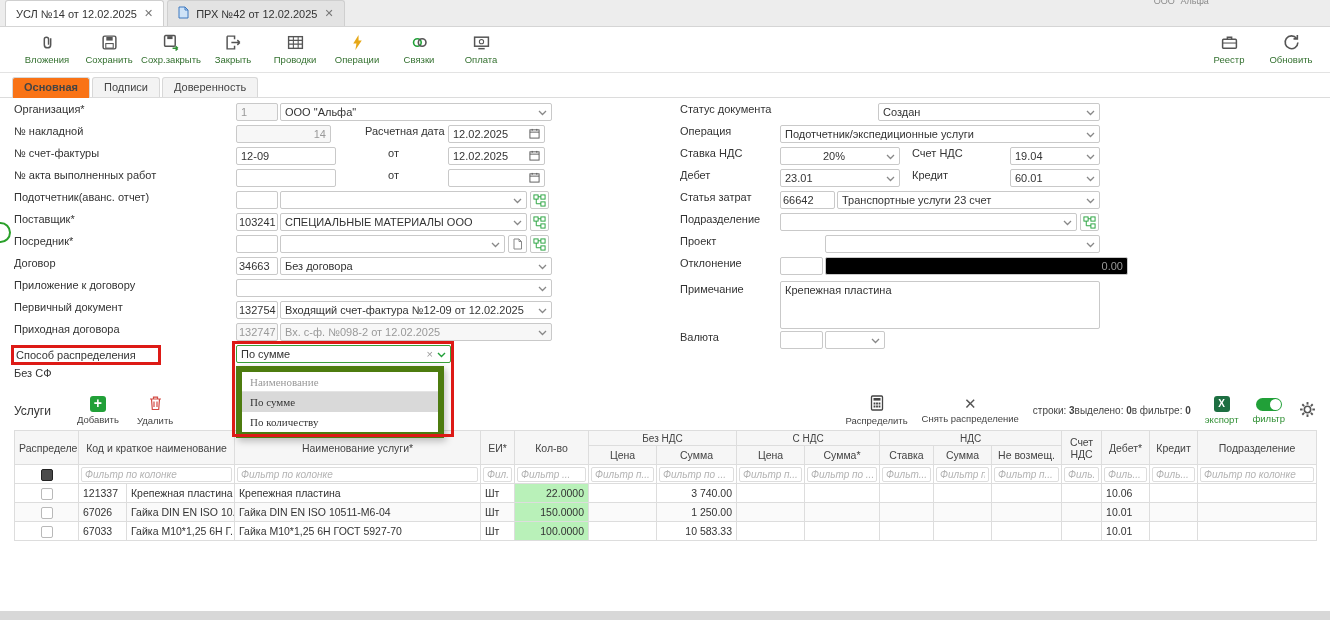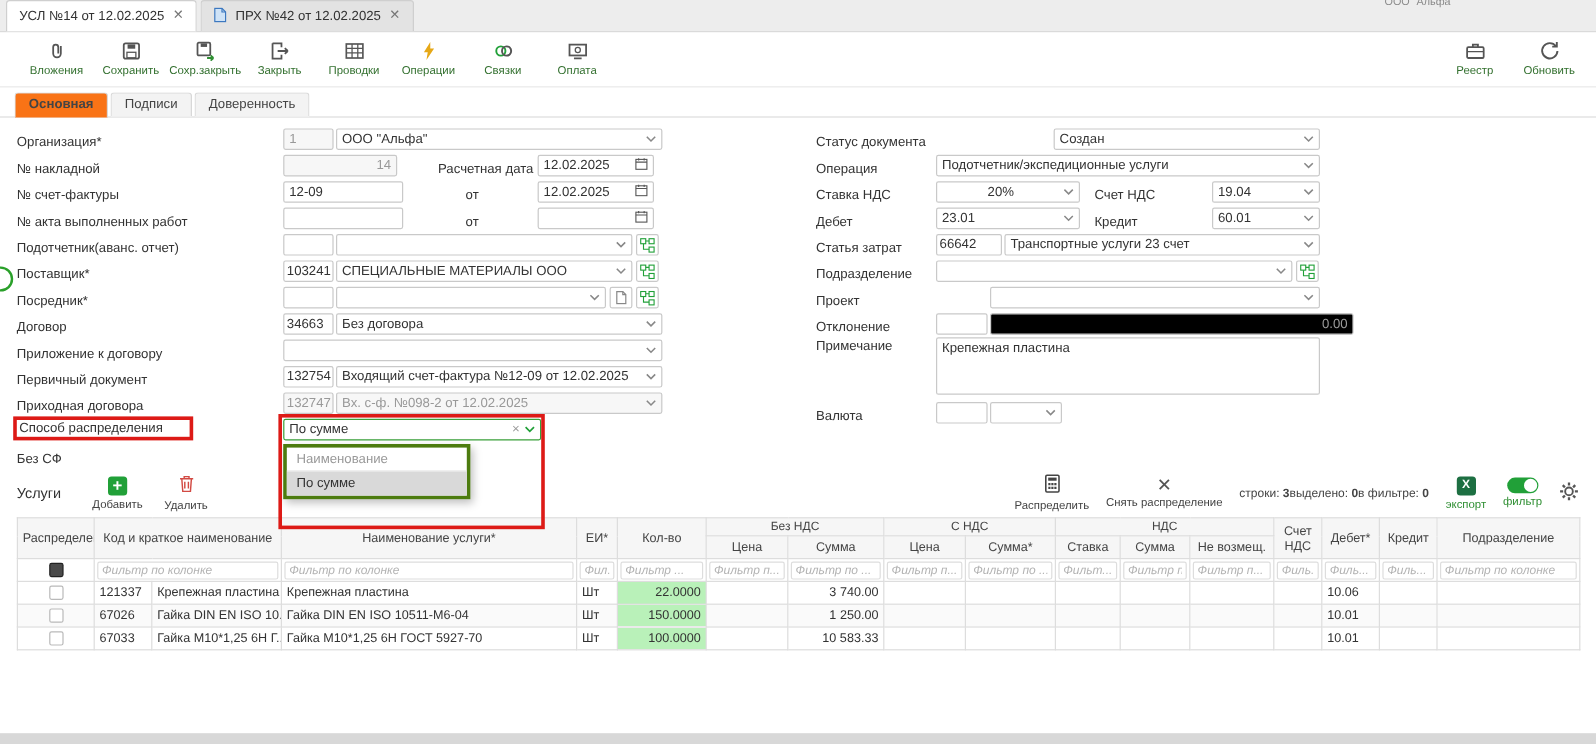--- a/index.html
+++ b/index.html
@@ -26,40 +26,40 @@
   .tool svg { display:block; }
   
   .form-tabs { display:flex; gap:2px; padding:4px 12px 0 12px; border-bottom:1px solid #dcdcdc; background:#fff; }
   .form-tab { padding:3px 11px 4px; border:1px solid #d8d8d8; border-bottom:none;
     border-radius:3px 3px 0 0; background:#f3f3f3; font-size:11px; color:#444; cursor:pointer; }
   .form-tab.active { background:#f97316; font-weight:bold; margin-bottom:-1px; padding-bottom:5px; }
   
   .form { display:flex; padding:5px 14px 0; position:relative; }
   .fcol-left { width:553px; flex:none; }
   .fcol-right { margin-left:113px; width:620px; flex:none; }
-  .frow { display:flex; align-items:flex-end; height:22px; }
+  .frow { display:flex; align-items:flex-start; height:22px; }
   .frow.tall { height:52px; align-items:flex-start; padding-top:2px; }
   .flabel { width:222px; flex:none; font-size:11px; color:#333; }
   .flabel-r { width:100px; flex:none; font-size:11px; color:#333; }
   .inp { height:18px; border:1px solid #c9c9c9; border-radius:2px; background:#fff;
     font-size:11px; padding:0 4px; display:flex; align-items:center; overflow:hidden; white-space:nowrap; }
   .inp.muted { color:#999; background:#f7f7f7; }
   .inp.rt { justify-content:flex-end; }
   .combo { justify-content:space-between; gap:4px; cursor:pointer; }
   .combo .val { overflow:hidden; white-space:nowrap; flex:1; }
   .sq-btn { width:19px; height:18px; border:1px solid #c9c9c9; border-radius:2px; background:#fff;
     display:flex; align-items:center; justify-content:center; margin-left:3px; cursor:pointer; flex:none; }
   .mini-lbl { font-size:11px; color:#333; }
   .chk { width:13px; height:13px; border:1px solid #dca9a9; background:#f7e1e1; border-radius:2px; }
   .note-box { height:48px; align-items:flex-start; padding-top:2px; }
   
   .dd-wrap { position:relative; width:215px; flex:none; }
   .dd-combo { width:215px; border-color:#3aa03a; }
-  .dd-list { position:absolute; top:21px; left:0; width:156px; background:#fff;
-    border:3px solid #4d7c0f; box-shadow:2px 3px 7px rgba(0,0,0,.25); z-index:50; }
+  .dd-list { position:absolute; top:21px; left:0; width:208px; background:#fff;
+    border:6px solid #4d7c0f; box-shadow:2px 3px 7px rgba(0,0,0,.25); z-index:50;font-family:Liberation Serif, serif; }
   .dd-item { height:20px; display:flex; align-items:center; padding:0 8px; font-size:11px; cursor:pointer; }
   .dd-header { color:#999; border-bottom:1px solid #e4e4e4; cursor:default; }
   .dd-item.selected { background:#d9d9d9; }
   .red-frame { position:absolute; top:-4px; left:-4px; width:222px; height:96px;
     border:3px solid #dd1a16; pointer-events:none; z-index:60; }
   .red-label { display:inline-block; border:3px solid #dd1a16; padding:1px 22px 1px 2px; margin-left:-3px; }
   .clear-x { color:#999; font-size:11px; flex:none; }
   
   .svc-bar { display:flex; align-items:center; padding:6px 14px 2px; }
   .svc-title { font-size:12px; color:#333; margin-right:26px;text-align:center; }
@@ -393,20 +393,21 @@
         <div class="inp combo dd-combo">
           <span class="val">По сумме</span>
           <span class="clear-x">×</span>
           <span class="chev"><svg width="9" height="6">
                 <path d="M1 1 L4.5 4.5 L8 1" stroke="#21a038" fill="none" stroke-width="1.4"></path>
               </svg></span>
         </div>
         <div class="dd-list">
           <div class="dd-item dd-header">Наименование</div>
           <div class="dd-item selected">По сумме</div>
+          <div class="dd-item">По количеству</div>
         </div>
       </div>
     </div>
 
     <div class="frow">
       <span class="flabel">Без СФ</span>
       <span class="chk"></span>
     </div>
 
   </div>

